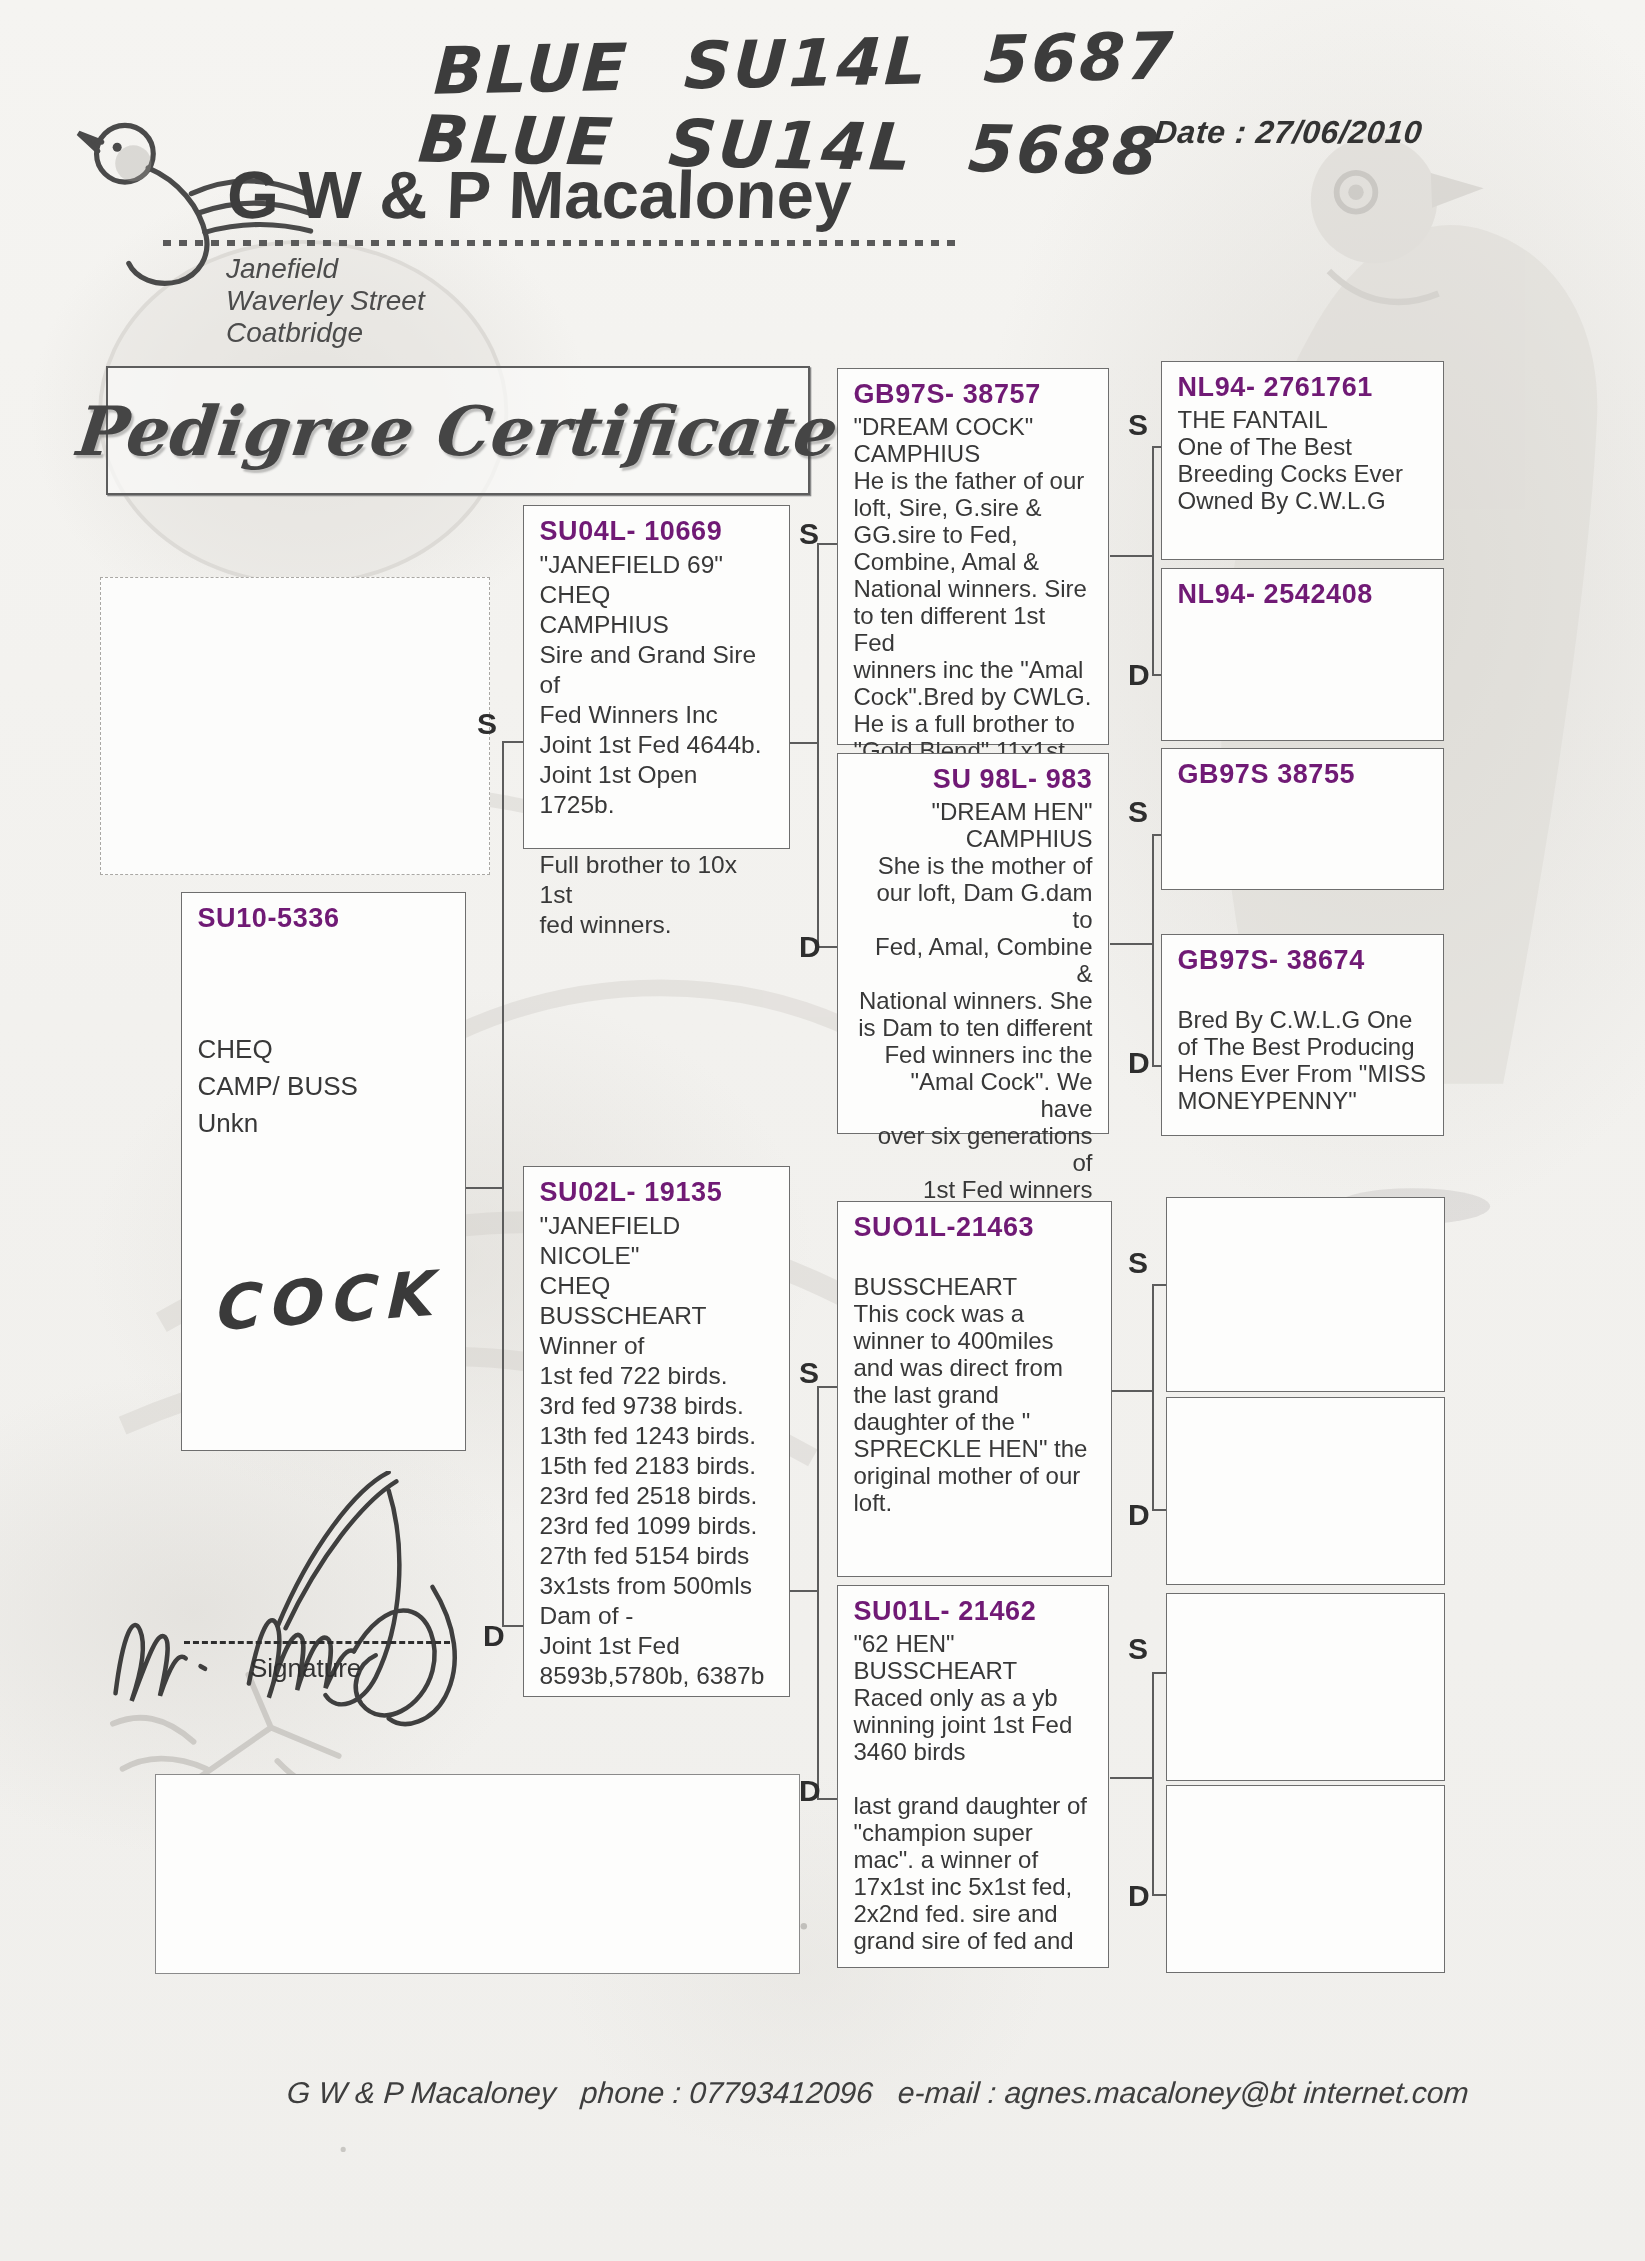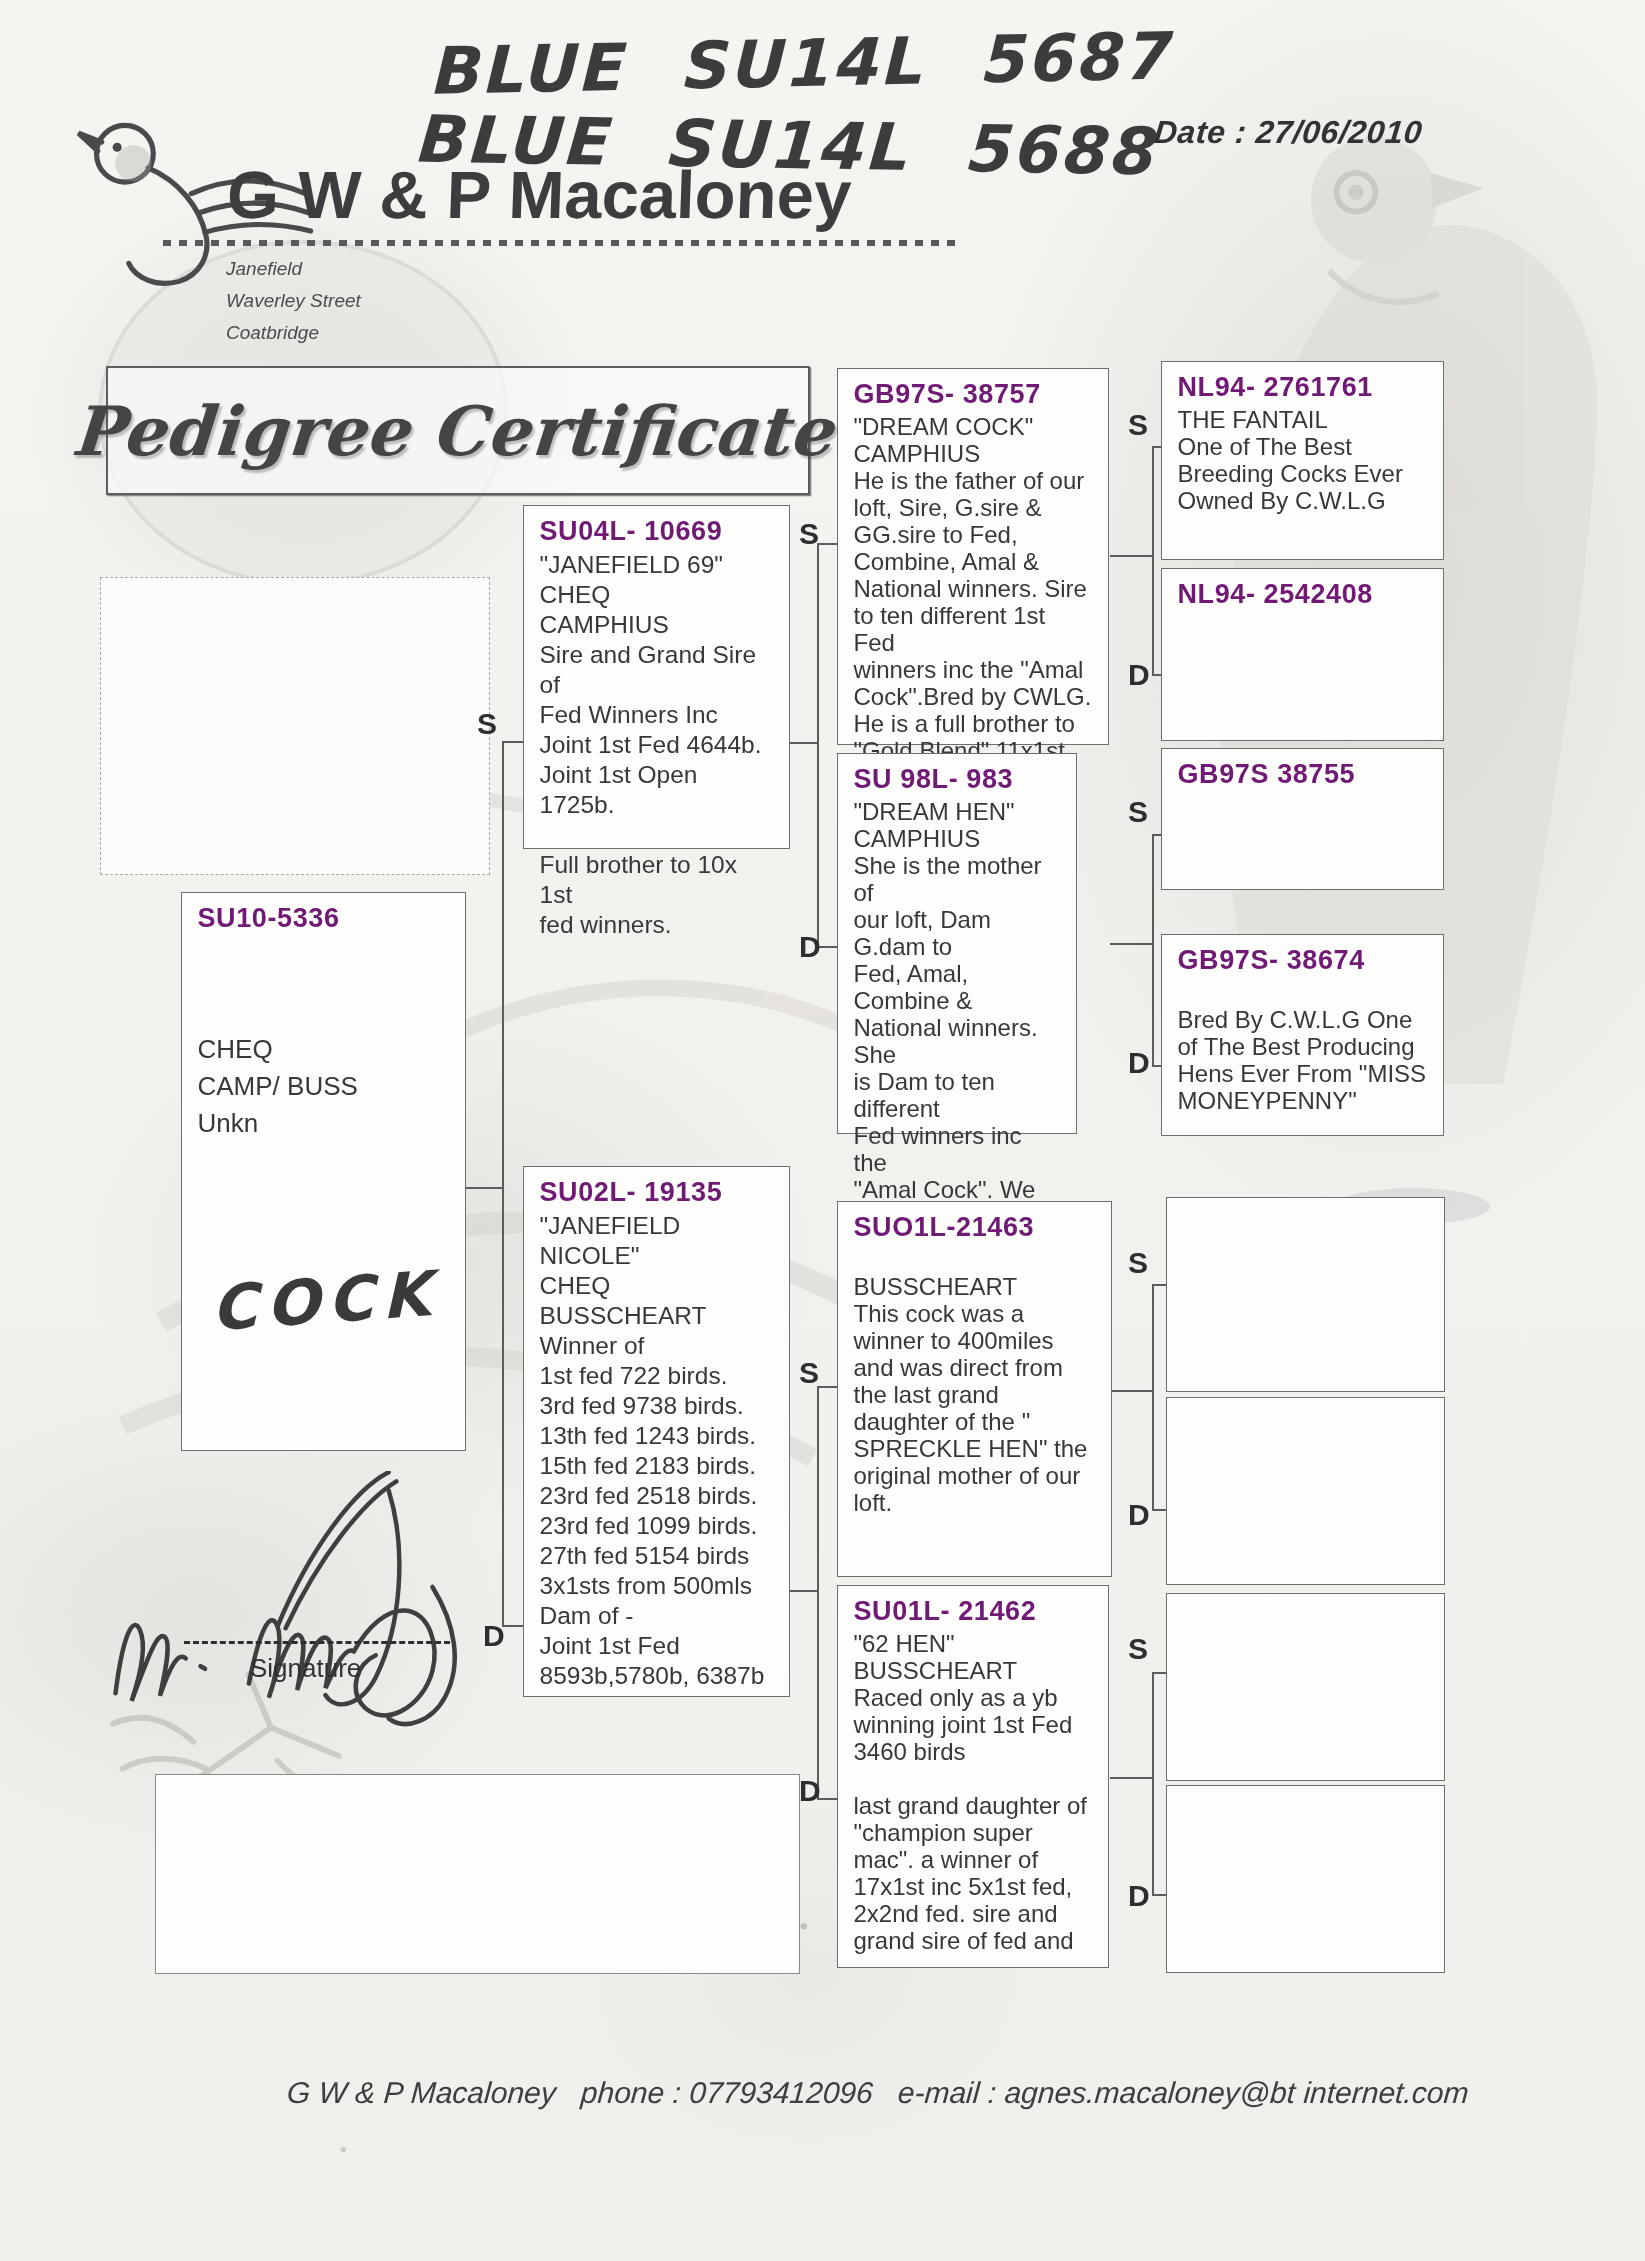--- a/index.html
+++ b/index.html
@@ -32,21 +32,21 @@
   
   #brand{
     position:absolute;left:227px;top:156px;z-index:4;
     font-size:67px;font-weight:900;letter-spacing:0px;color:#3d3d3d;
     transform:skewX(-2deg);white-space:nowrap;
   }
   #brand-rule{
     position:absolute;left:163px;top:240px;width:797px;height:5.8px;z-index:4;
     background:repeating-linear-gradient(90deg,#5a5a5a 0 8.4px,rgba(0,0,0,0) 8.4px 16px);
   }
-  #address{position:absolute;left:226px;top:253px;z-index:4;font-style:italic;font-size:19px;line-height:32px;color:#4c4c4c;}
+  #address{position:absolute;left:226px;top:253px;z-index:4;font-style:italic;font-size:28px;line-height:32px;color:#4c4c4c;}
   #date-line{
     position:absolute;left:1154px;top:114px;z-index:4;
     font-size:32px;font-style:italic;font-weight:bold;color:#333;transform:skewX(-6deg);letter-spacing:0.6px;
   }
   
   #title-box{
     position:absolute;left:106px;top:366px;width:700px;height:125px;z-index:3;
     background:rgba(250,250,248,.72);border:2.6px solid #5d5d5d;box-shadow:1.3px 1.3px 0 #8a8a8a;
     display:flex;align-items:center;justify-content:center;
   }
@@ -67,21 +67,21 @@
   #box-subject .details{font-size:26px;line-height:37px;margin-top:97px;}
   #box-subject .hand-sex{
     position:absolute;left:35px;top:371px;font-size:62px;font-weight:bold;font-style:italic;
     font-family:"DejaVu Sans", sans-serif;color:#3a3a3a;letter-spacing:9px;transform:rotate(-4deg) skewX(-6deg);
   }
   #box-empty-top{left:100px;top:577px;width:390px;height:298px;}
   #box-subject{left:181px;top:892px;width:285px;height:559px;}
   #box-sire{left:523px;top:505px;width:267px;height:344px;}
   #box-dam{left:523px;top:1166px;width:267px;height:531px;}
   #box-ss{left:837px;top:368px;width:272px;height:377px;}
-  #box-sd{left:837px;top:753px;width:240px;height:381px;}
+  #box-sd{left:837px;top:753px;width:272px;height:381px;text-align:right;}
   #box-ds{left:837px;top:1201px;width:275px;height:376px;}
   #box-dd{left:837px;top:1585px;width:272px;height:383px;}
   #box-sss{left:1161px;top:361px;width:283px;height:199px;}
   #box-ssd{left:1161px;top:568px;width:283px;height:173px;}
   #box-sds{left:1161px;top:748px;width:283px;height:142px;}
   #box-sdd{left:1161px;top:934px;width:283px;height:202px;}
   #box-e1{left:1166px;top:1197px;width:279px;height:195px;}
   #box-e2{left:1166px;top:1397px;width:279px;height:188px;}
   #box-e3{left:1166px;top:1593px;width:279px;height:188px;}
   #box-e4{left:1166px;top:1785px;width:279px;height:188px;}

